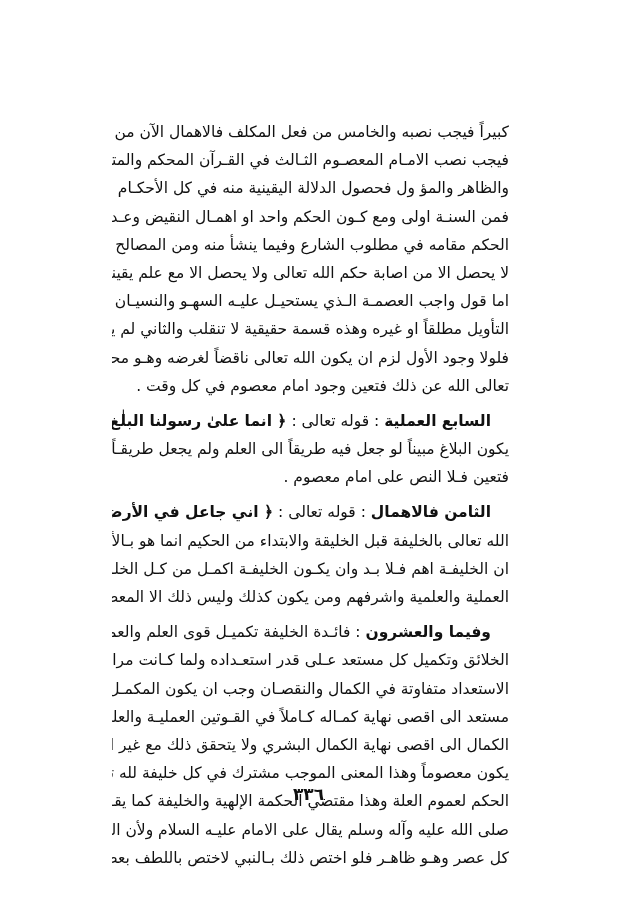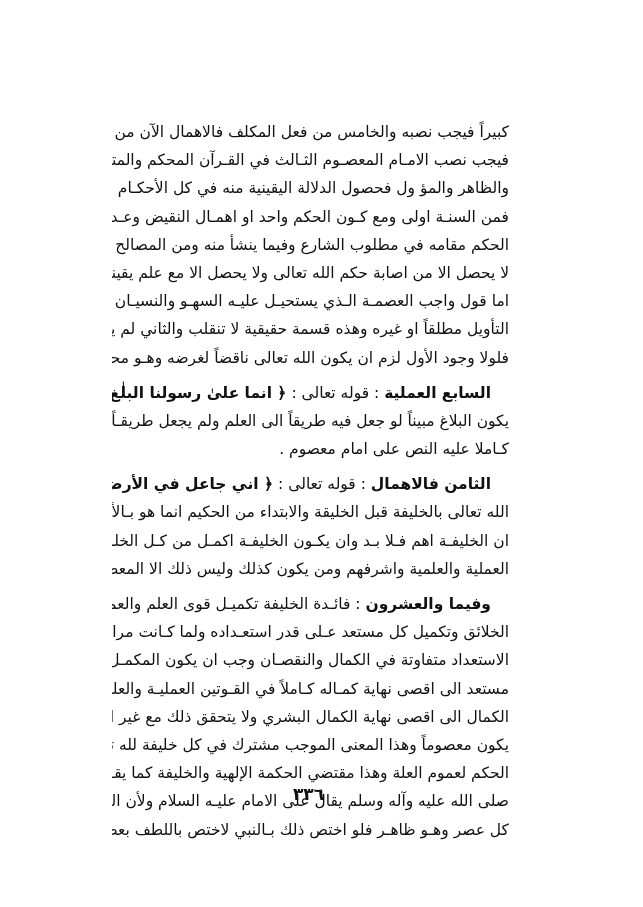--- a/index.html
+++ b/index.html
@@ -65,27 +65,28 @@
   <div>
     <span class="line">كبيراً فيجب نصبه والخامس من فعل المكلف فالاهمال الآن من فعـل المكلفين</span>
     <span class="line">فيجب نصب الامـام المعصـوم الثـالث في القـرآن المحكم والمتشـابـه والنص</span>
     <span class="line">والظاهر والمؤ ول فحصول الدلالة اليقينية منه في كل الأحكـام للمجتهد محـال</span>
     <span class="line">فمن السنـة اولى ومع كـون الحكم واحد او اهمـال النقيض وعـدم قيـام غـير</span>
     <span class="line">الحكم مقامه في مطلوب الشارع وفيما ينشأ منه ومن المصالح وفي تركه المفاسـد</span>
     <span class="line">لا يحصل الا من اصابة حكم الله تعالى ولا يحصل الا مع علم يقيني وطـريقه</span>
     <span class="line">اما قول واجب العصمـة الـذي يستحيـل عليـه السهـو والنسيـان والخـطأ في</span>
     <span class="line">التأويل مطلقاً او غيره وهذه قسمة حقيقية لا تنقلب والثاني لم يوجد وهو ظاهر</span>
     <span class="line">فلولا وجود الأول لزم ان يكون الله تعالى ناقضاً لغرضه وهـو محال بـالضرورة</span>
+    <span class="line last">تعالى الله عن ذلك فتعين وجود امام معصوم في كل وقت .</span>
   </div>
   <div class="para-gap"></div>
 
   <div>
     <span class="line indent"><span class="bold">السابع العملية</span><span> : قوله تعالى : </span><span class="bold">﴿ انما علىٰ رسولنا البلٰغ المبين ﴾</span></span>
     <span class="line">يكون البلاغ مبيناً لو جعل فيه طريقاً الى العلم ولم يجعل طريقـاً غير المعصـوم</span>
-    <span class="line last">كـاملا عليه النص على امام معصوم .</span>
+    <span class="line last">فتعين فـلا النص على امام معصوم .</span>
   </div>
   <div class="para-gap"></div>
 
   <div>
     <span class="line indent"><span class="bold">الثامن فالاهمال</span><span> : قوله تعالى : </span><span class="bold">﴿ اني جاعل في الأرض خليفة ﴾</span></span>
     <span class="line">الله تعالى بالخليفة قبل الخليقة والابتداء من الحكيم انما هو بـالأهم فدل عـلى</span>
     <span class="line">ان الخليفـة اهم فـلا بـد وان يكـون الخليفـة اكمـل من كـل الخلق في القـوة</span>
     <span class="line last">العملية والعلمية واشرفهم ومن يكون كذلك وليس ذلك الا المعصوم .</span>
   </div>
   <div class="para-gap"></div>

